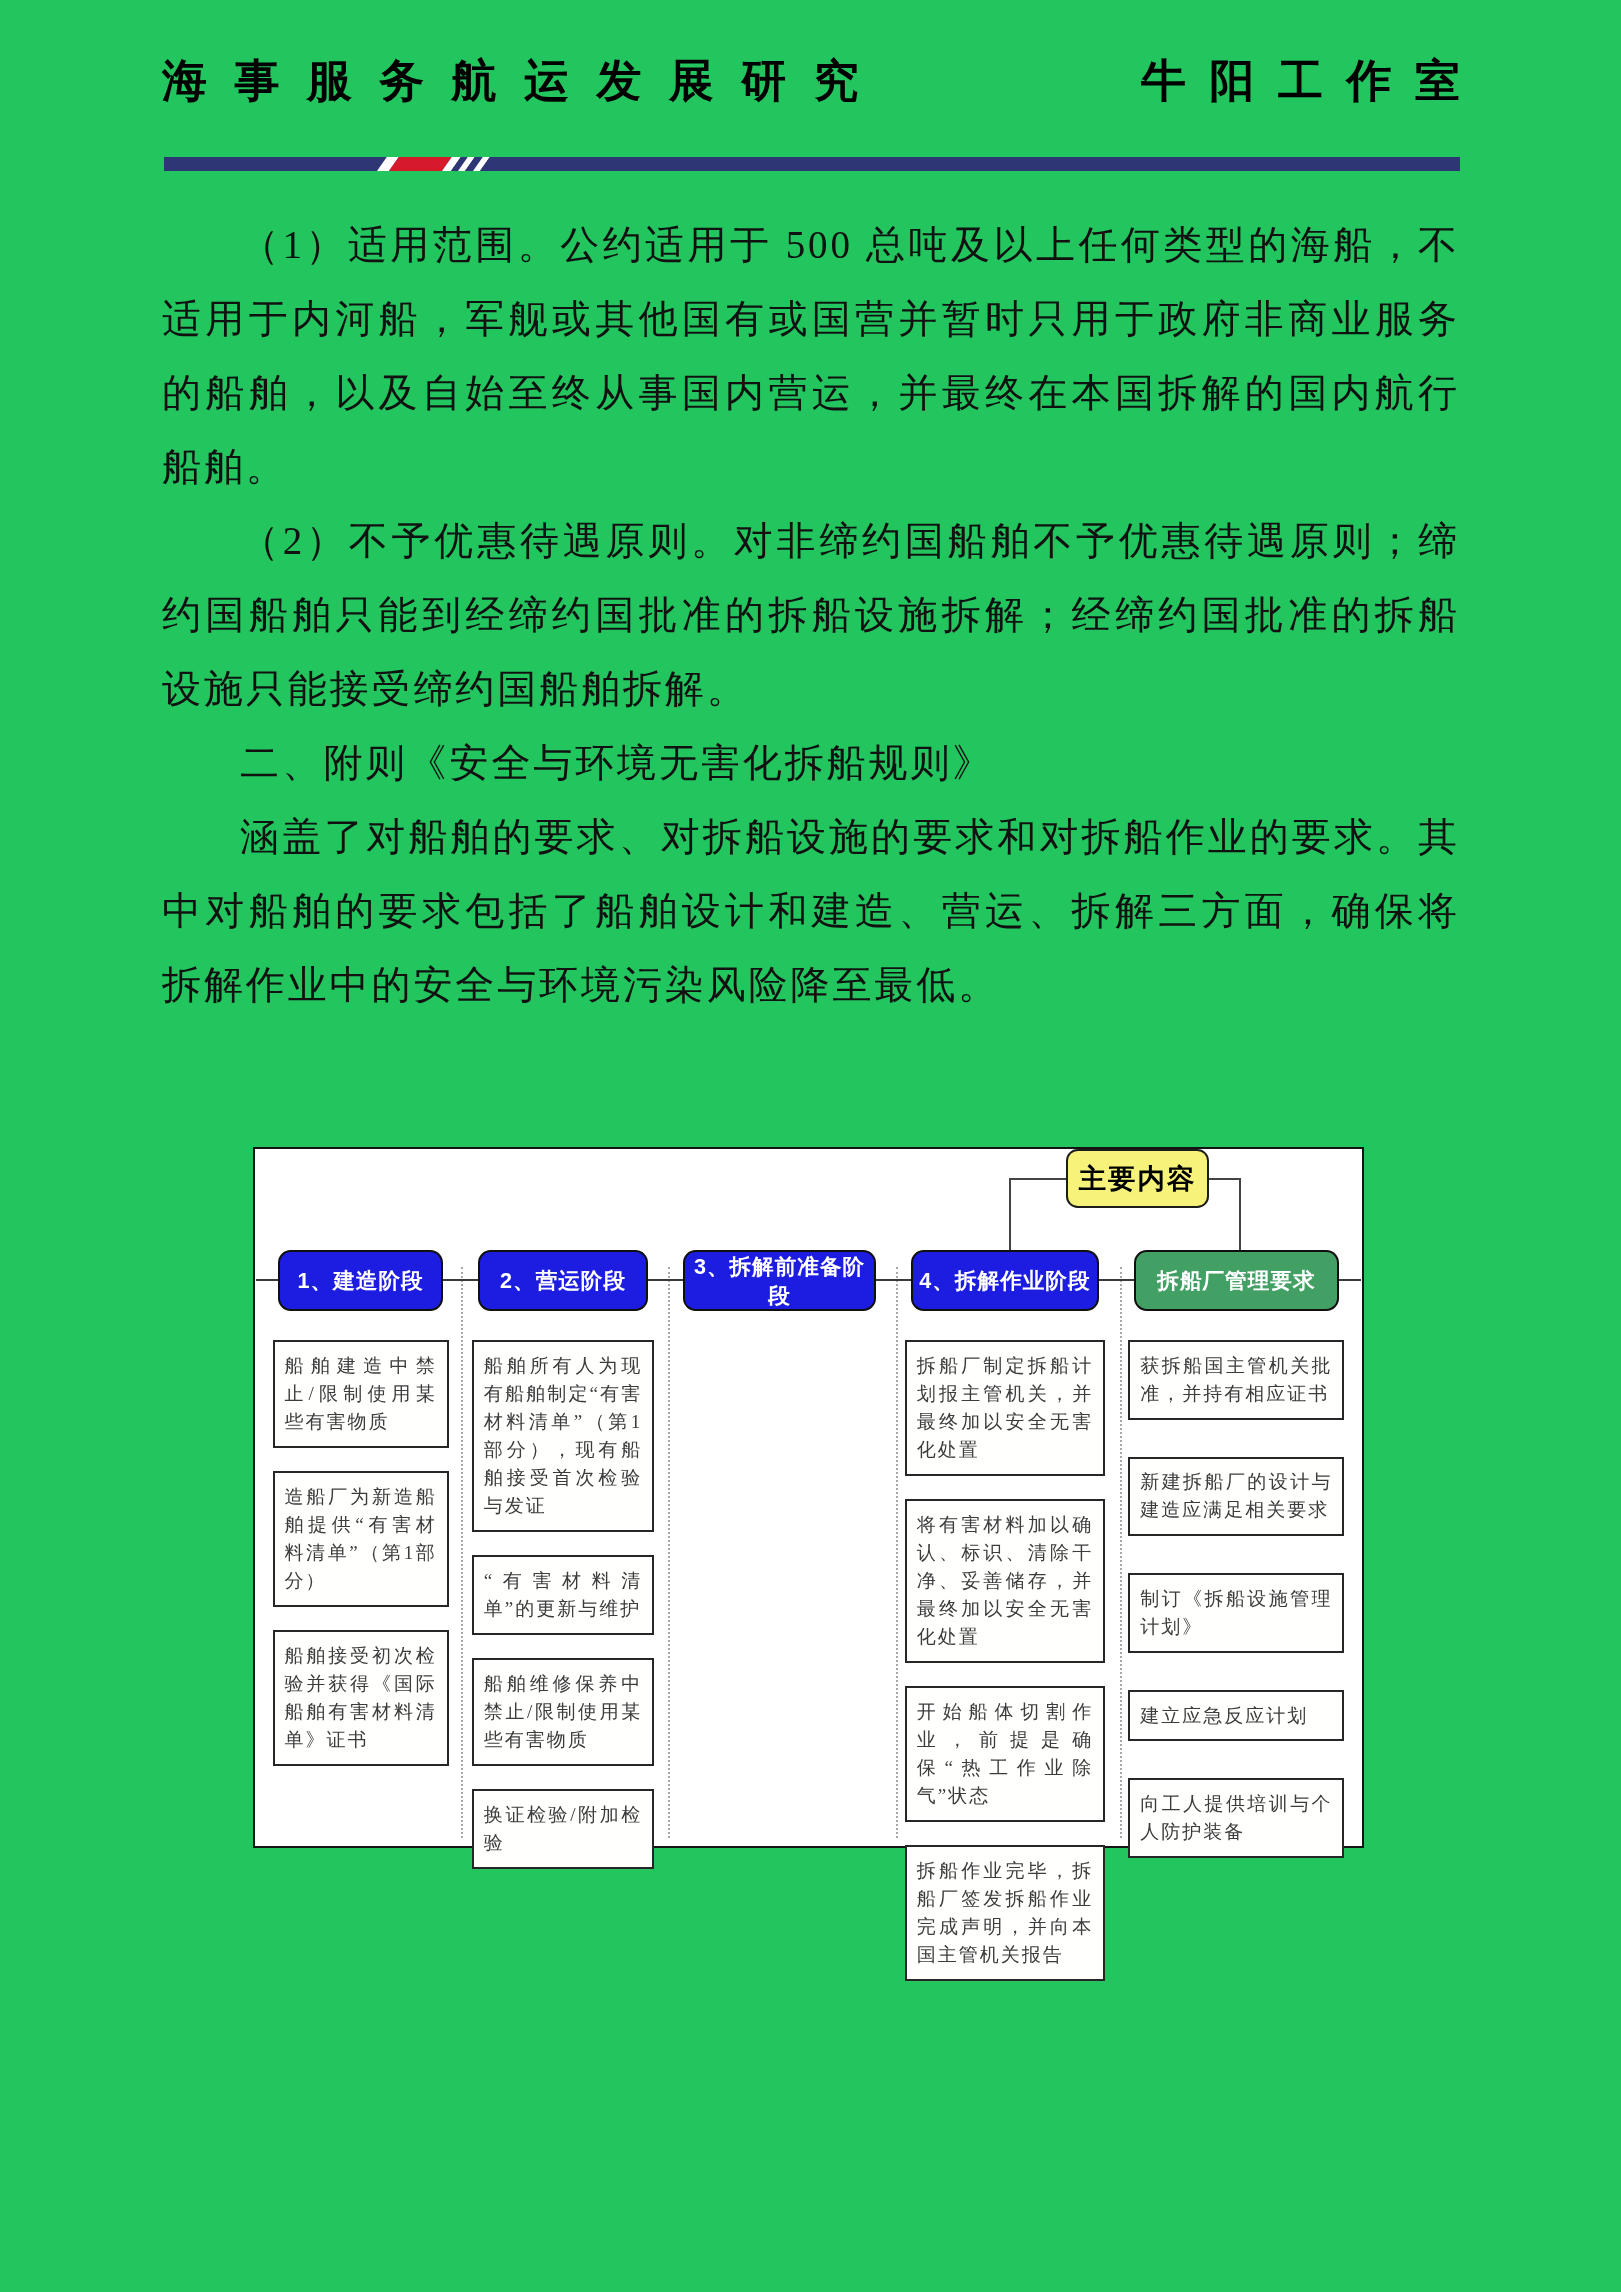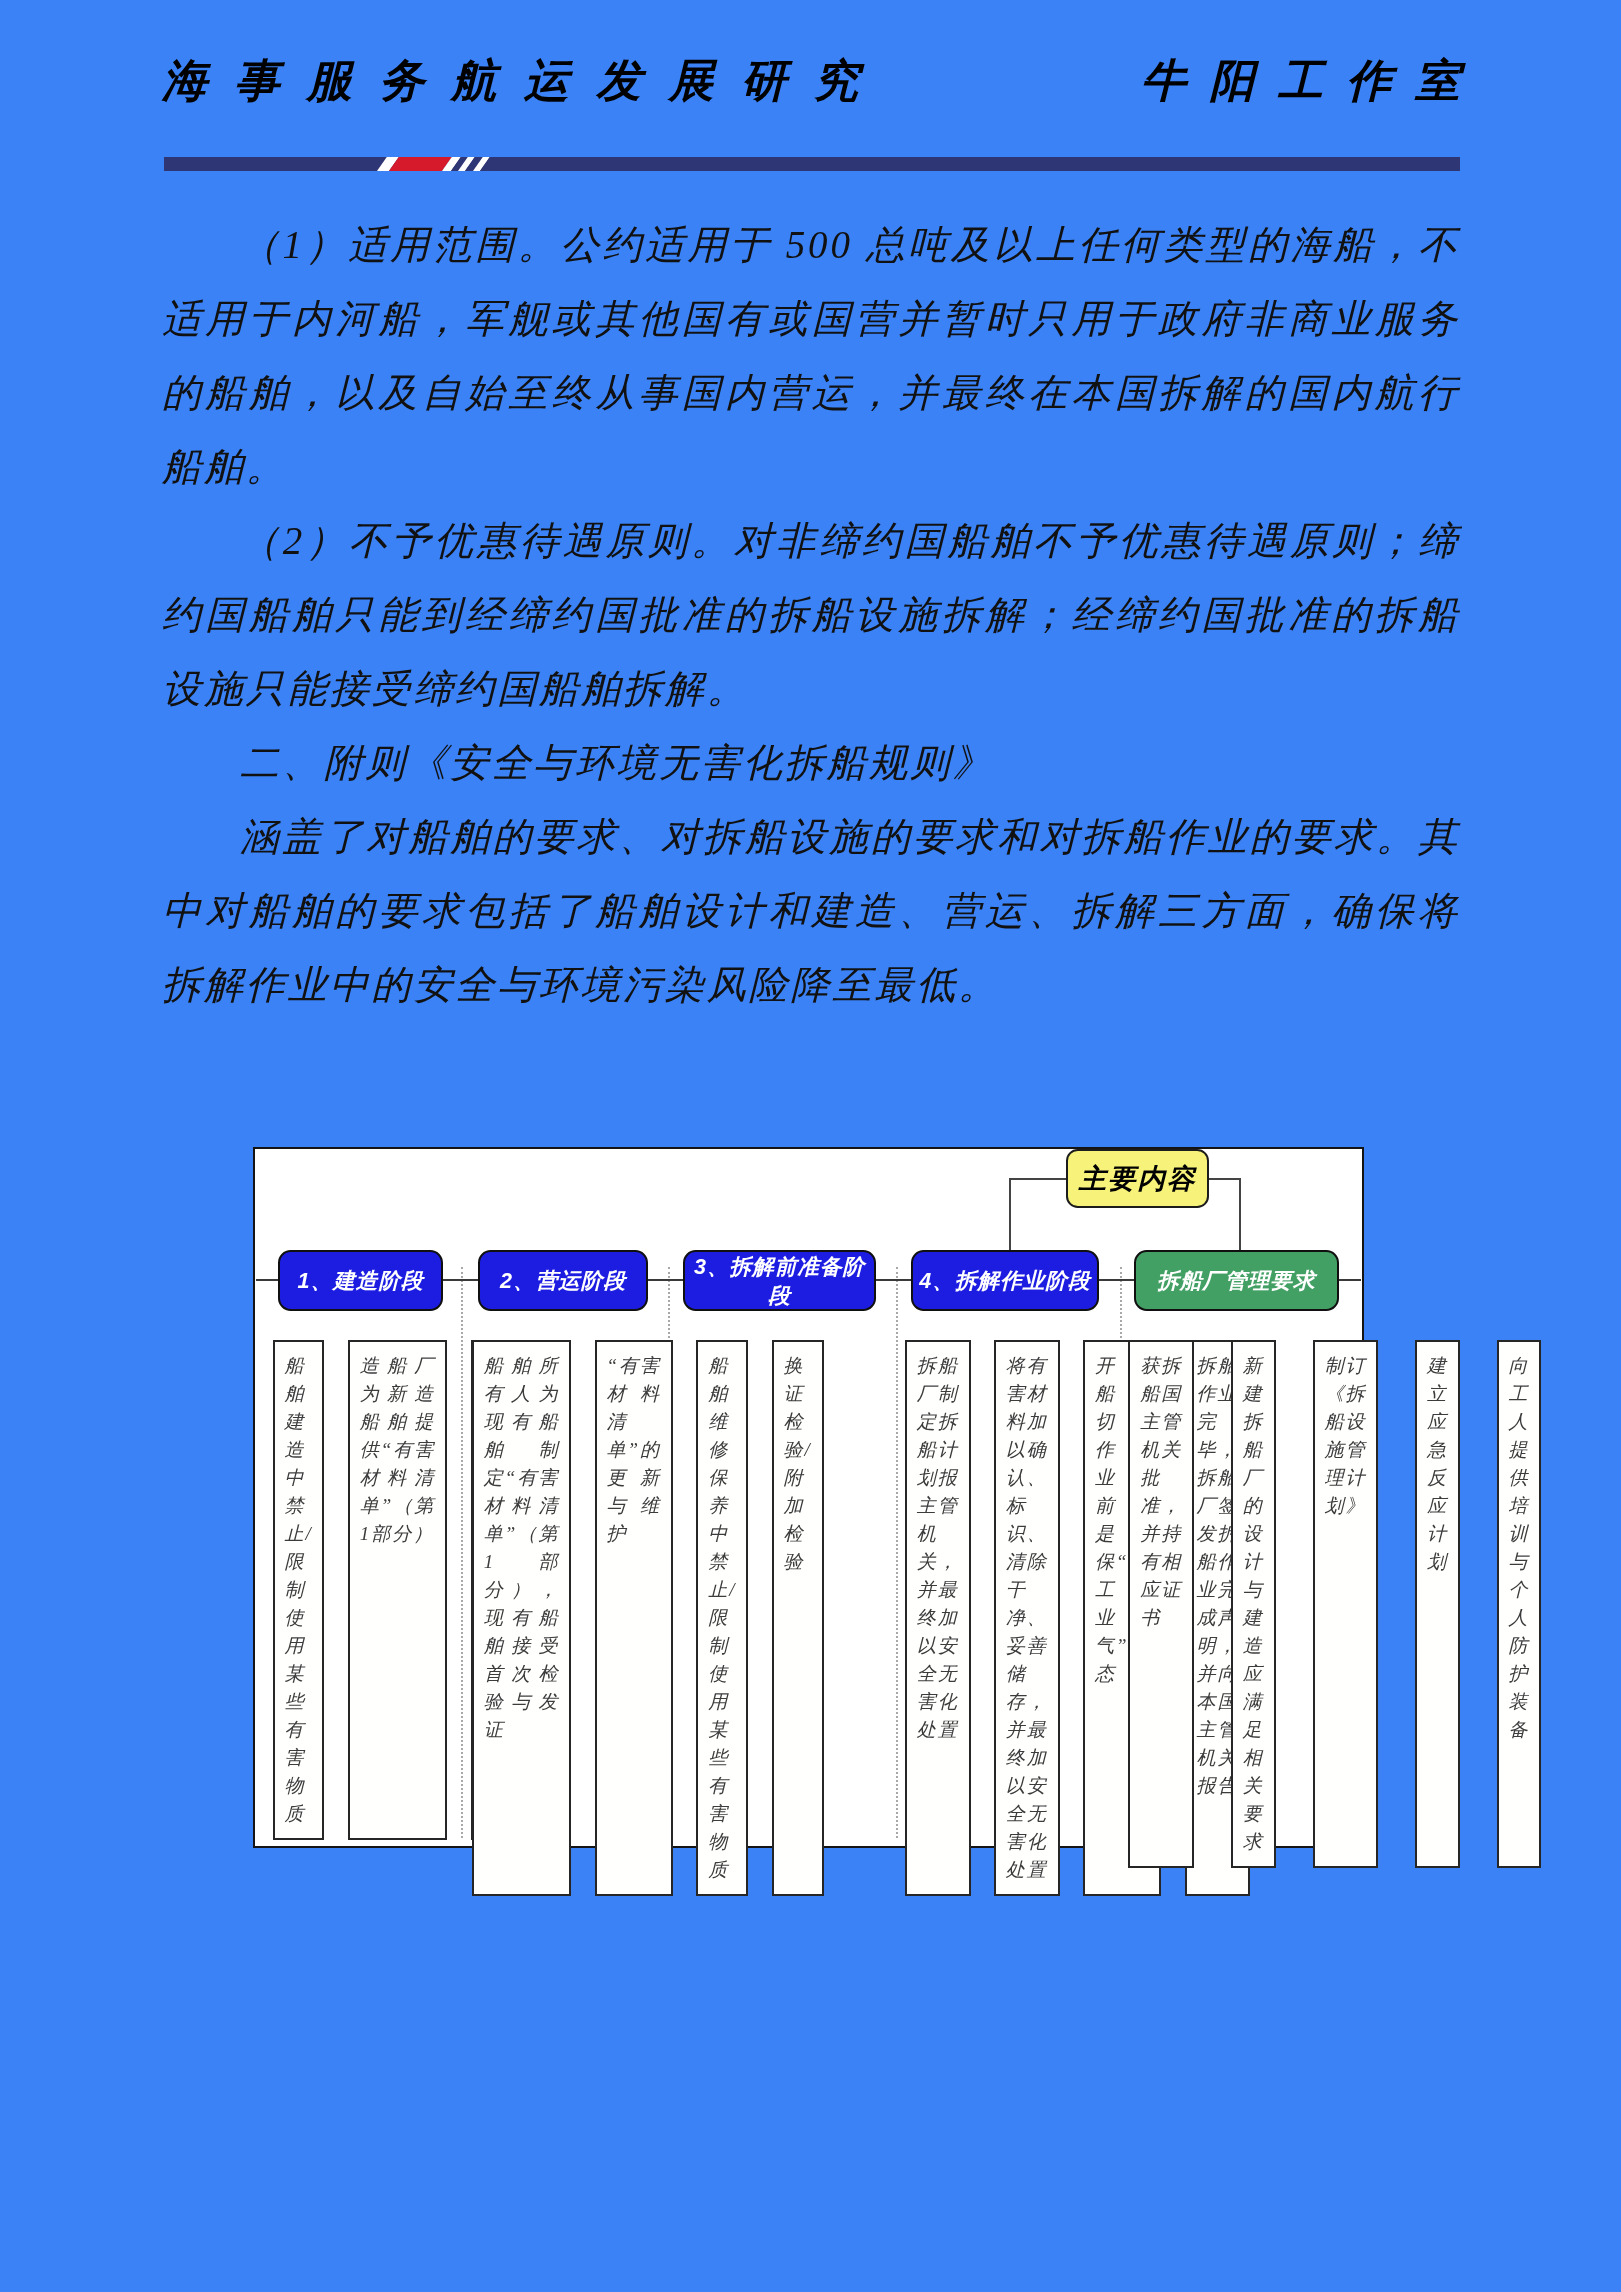--- a/index.html
+++ b/index.html
@@ -1,22 +1,22 @@
 <!DOCTYPE html>
 <html style="--navy: #2f3676; --red: #d6192b; --blue: #1d1de2; --green: #43a065; --yellow: #f7f37a;"><head>
 <meta charset="utf-8">
 <style>
   :root{
     --navy:#2f3676; --red:#d6192b; --blue:#1d1de2; --green:#43a065;
     --yellow:#f7f37a; --ink:#1a1a1a; --boxline:#262626;
   }
   html,body{margin:0;padding:0;background:#ffffff;}
   .page{
-    position:relative; width:1621px; height:2293px; background:#3b82f6;
-    font-family:"Liberation Serif", serif; color:var(--ink); overflow:hidden;font-style:italic;
+    position:relative; width:1621px; height:2293px; background:#22c55e;
+    font-family:"Liberation Serif", serif; color:var(--ink); overflow:hidden;
   }
   
   .masthead{
     position:absolute; left:162px; right:161px; top:51px;
     display:flex; justify-content:space-between; align-items:flex-end;
     font-family:"Liberation Sans", sans-serif; font-weight:bold; font-size:45px;
     color:#000;
   }
   .mh-left{letter-spacing:27.4px;}
   .mh-right{letter-spacing:23.5px; margin-right:-23.5px;}
@@ -71,21 +71,21 @@
   .col-1{width:176px;} .col-2{width:182px;} .col-3{width:204px;} .col-4{width:200px;} .col-5{width:216px;}
   .col-header{
     position:relative; z-index:2; margin:0 5.9px; height:61px; box-sizing:border-box;
     border:2px solid #101010; border-radius:12.7px;
     display:flex; align-items:center; justify-content:center;
     font-family:"Liberation Sans", sans-serif; font-weight:bold; font-size:21.6px;
     color:#ffffff; letter-spacing:1px; text-align:center;
   }
   .hdr-blue{background:var(--blue);}
   .hdr-green{background:var(--green);}
-  .boxes{display:flex; flex-direction:row; gap:23.5px; margin-top:29px; position:relative; z-index:2;}
+  .boxes{display:flex; flex-direction:column; gap:23.5px; margin-top:29px; position:relative; z-index:2;}
   .col-5 .boxes{gap:37px;}
   .joined{display:flex; flex-direction:column;}
   .joined .fbox + .fbox{margin-top:-2.9px;}
   .fbox{
     border:2.9px solid var(--boxline); background:#fffffe; box-sizing:border-box;
     padding:9.8px 9.8px; font-size:19px; line-height:28px; letter-spacing:2px;
     color:#3c3c3c; text-align:justify; text-justify:inter-character;
   }
 </style>
 </head>

